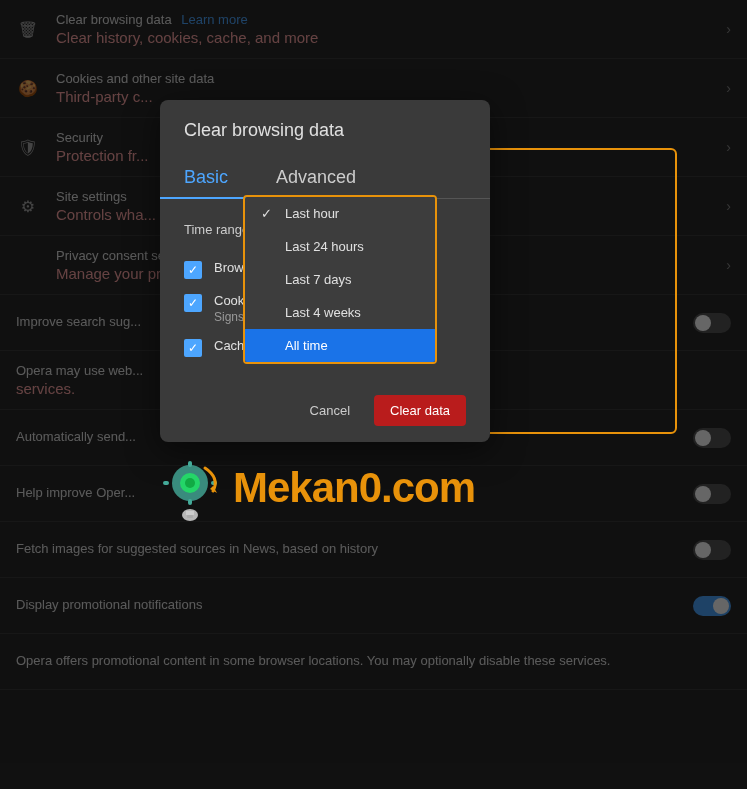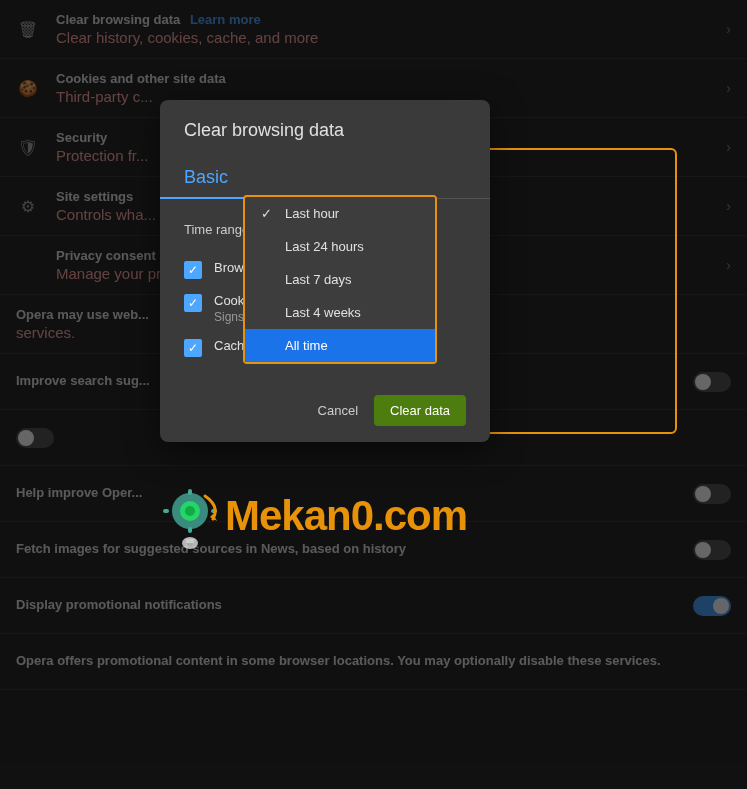--- a/index.html
+++ b/index.html
@@ -44,21 +44,20 @@
     }
 
     .settings-item-content {
       flex: 1;
     }
 
     .settings-item-title {
       color: #e0e0e0;
       font-size: 13px;
       margin-bottom: 2px;
-      font-weight: bold;
     }
 
     .settings-item-subtitle {
       color: #fca5a5;
       font-size: 15px;
     }
 
     .settings-item-learn {
       color: #4da6ff;
       font-size: 13px;
@@ -257,51 +256,52 @@
     .checkbox-content .sublabel {
       color: #999;
       font-size: 12px;
     }
 
     
     .dialog-footer {
       display: flex;
       justify-content: flex-end;
       padding: 8px 24px 0 24px;
+      gap: 8px;
     }
 
     .btn-cancel {
       background: transparent;
       border: none;
       color: #ccc;
       padding: 8px 16px;
       border-radius: 4px;
       cursor: pointer;
       font-size: 13px;
     }
 
     .btn-clear {
-      background: #4d7c0f;
+      background: #b91c1c;
       border: none;
       color: white;
       padding: 8px 16px;
       border-radius: 4px;
       cursor: pointer;
       font-size: 13px;
     }
 
     
     .watermark {
       position: absolute;
-      bottom: 238px;
+      bottom: 266px;
       left: 155px;
       z-index: 25;
       display: flex;
       align-items: center;
-      gap: 0;
+      gap: 8px;
     }
 
     .watermark-logo {
       width: 70px;
       height: 70px;
     }
 
     .watermark-text {
       font-size: 42px;
       font-weight: bold;
@@ -371,60 +371,63 @@
     <div class="settings-item-icon"></div>
     <div class="settings-item-content">
       <div class="settings-item-title">Privacy consent se...</div>
       <div class="settings-item-subtitle">Manage your priva...</div>
     </div>
     <div class="settings-item-arrow">›</div>
   </div>
 
   <div class="settings-item">
     <div class="settings-item-content">
+      <div class="settings-item-title">Improve search sug...</div>
+    </div>
+    <div class="toggle-switch toggle-off">
+      <div class="toggle-knob toggle-knob-off"></div>
+    </div>
+  </div>
+
+  <div class="settings-item">
+    <div class="settings-item-content">
       <div class="settings-item-title">Opera may use web...</div>
       <div class="settings-item-subtitle">services.</div>
     </div>
   </div>
 
   <div class="settings-item">
     <div class="settings-item-content">
-      <div class="settings-item-title">Improve search sug...</div>
+      <div class="settings-item-title">Automatically send...</div>
     </div>
     <div class="toggle-switch toggle-off">
       <div class="toggle-knob toggle-knob-off"></div>
     </div>
   </div>
 
   <div class="settings-item">
+    <div class="settings-item-content">
+      <div class="settings-item-title">Help improve Oper...</div>
+    </div>
     <div class="toggle-switch toggle-off">
       <div class="toggle-knob toggle-knob-off"></div>
     </div>
   </div>
 
   <div class="settings-item">
     <div class="settings-item-content">
-      <div class="settings-item-title">Help improve Oper...</div>
+      <div class="settings-item-title">Fetch images for suggested sources in News, based on history</div>
     </div>
     <div class="toggle-switch toggle-off">
       <div class="toggle-knob toggle-knob-off"></div>
     </div>
   </div>
 
   <div class="settings-item">
     <div class="settings-item-content">
-      <div class="settings-item-title">Fetch images for suggested sources in News, based on history</div>
-    </div>
-    <div class="toggle-switch toggle-off">
-      <div class="toggle-knob toggle-knob-off"></div>
-    </div>
-  </div>
-
-  <div class="settings-item">
-    <div class="settings-item-content">
       <div class="settings-item-title">Display promotional notifications</div>
     </div>
     <div class="toggle-switch toggle-on">
       <div class="toggle-knob toggle-knob-on"></div>
     </div>
   </div>
 
   <div class="settings-item">
     <div class="settings-item-content">
       <div class="settings-item-title">Opera offers promotional content in some browser locations. You may optionally disable these services.</div>
@@ -436,20 +439,21 @@
 
 <div class="overlay"></div>
 
 <div class="dialog-orange-border"></div>
 
 <div class="dialog">
   <div class="dialog-title">Clear browsing data</div>
 
   <div class="dialog-tabs">
     <div class="dialog-tab active">Basic</div>
+    <div class="dialog-tab">Advanced</div>
   </div>
 
   <div class="dialog-body">
     <div class="time-range-row">
       <span class="time-range-label">Time range</span>
       <select class="time-range-select">
         <option>Last hour</option>
         <option>Last 24 hours</option>
         <option>Last 7 days</option>
         <option>Last 4 weeks</option>

